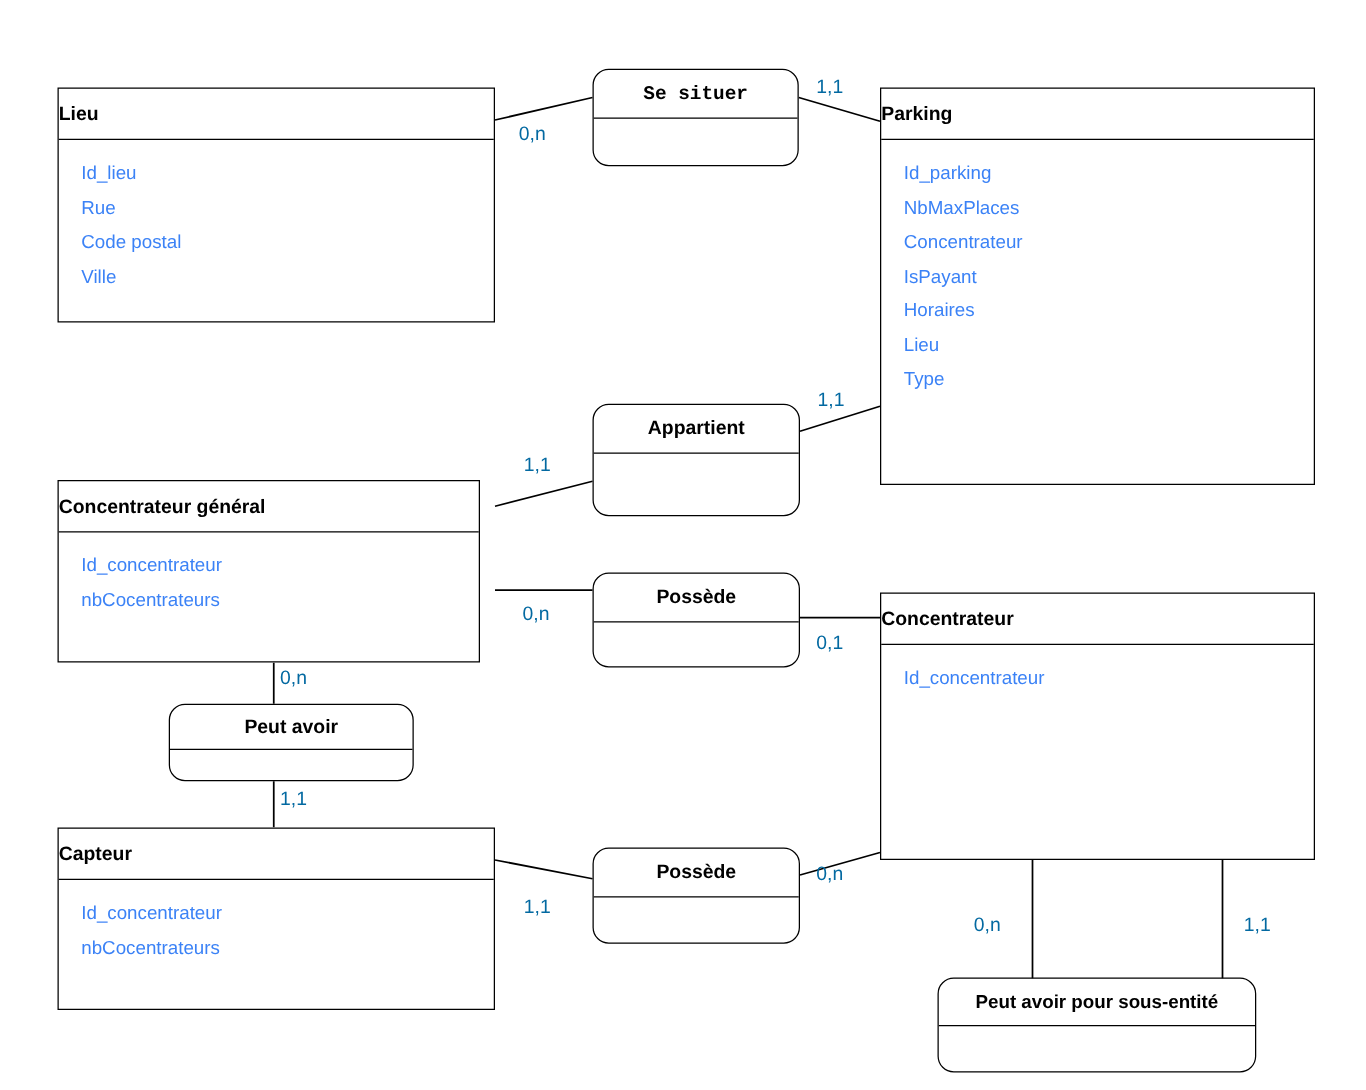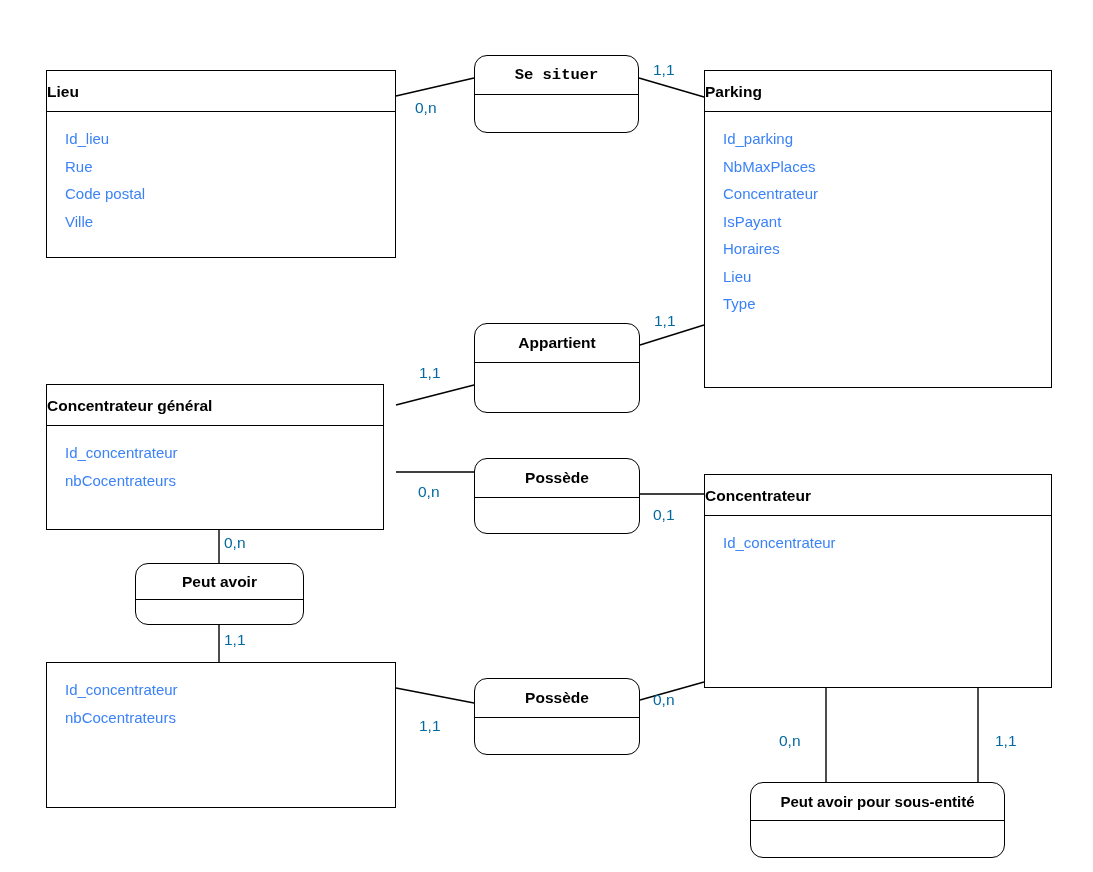--- a/index.html
+++ b/index.html
@@ -146,20 +146,21 @@
   </div>
 
   <div class="entity" style="left:704px; top:474px; width:348px; height:214px;">
     <div class="entity-title">Concentrateur</div>
     <div class="entity-attrs">
       <div class="attr">Id_concentrateur</div>
     </div>
   </div>
 
   <div class="entity" style="left:46px; top:662px; width:350px; height:146px;">
+    <div class="entity-title">Capteur</div>
     <div class="entity-attrs">
       <div class="attr">Id_concentrateur</div>
       <div class="attr">nbCocentrateurs</div>
     </div>
   </div>
 
   <div class="rel" style="left:474px; top:55px; width:165px; height:78px;font-family:Liberation Mono, monospace;">
     <div class="rel-title">Se situer</div>
     <div class="rel-body"></div>
   </div>
@@ -167,21 +168,21 @@
   <div class="rel" style="left:474px; top:323px; width:166px; height:90px;">
     <div class="rel-title">Appartient</div>
     <div class="rel-body"></div>
   </div>
 
   <div class="rel" style="left:474px; top:458px; width:166px; height:76px;">
     <div class="rel-title">Possède</div>
     <div class="rel-body"></div>
   </div>
 
-  <div class="rel" style="left:135px; top:563px; width:169px; height:62px;gap:16px;">
+  <div class="rel" style="left:135px; top:563px; width:196px; height:62px;gap:16px;">
     <div class="rel-title" style="flex:0 0 35px; line-height:35px;">Peut avoir</div>
     <div class="rel-body"></div>
   </div>
 
   <div class="rel" style="left:474px; top:678px; width:166px; height:77px;">
     <div class="rel-title">Possède</div>
     <div class="rel-body"></div>
   </div>
 
   <div class="rel wide" style="left:750px; top:782px; width:255px; height:76px;">

